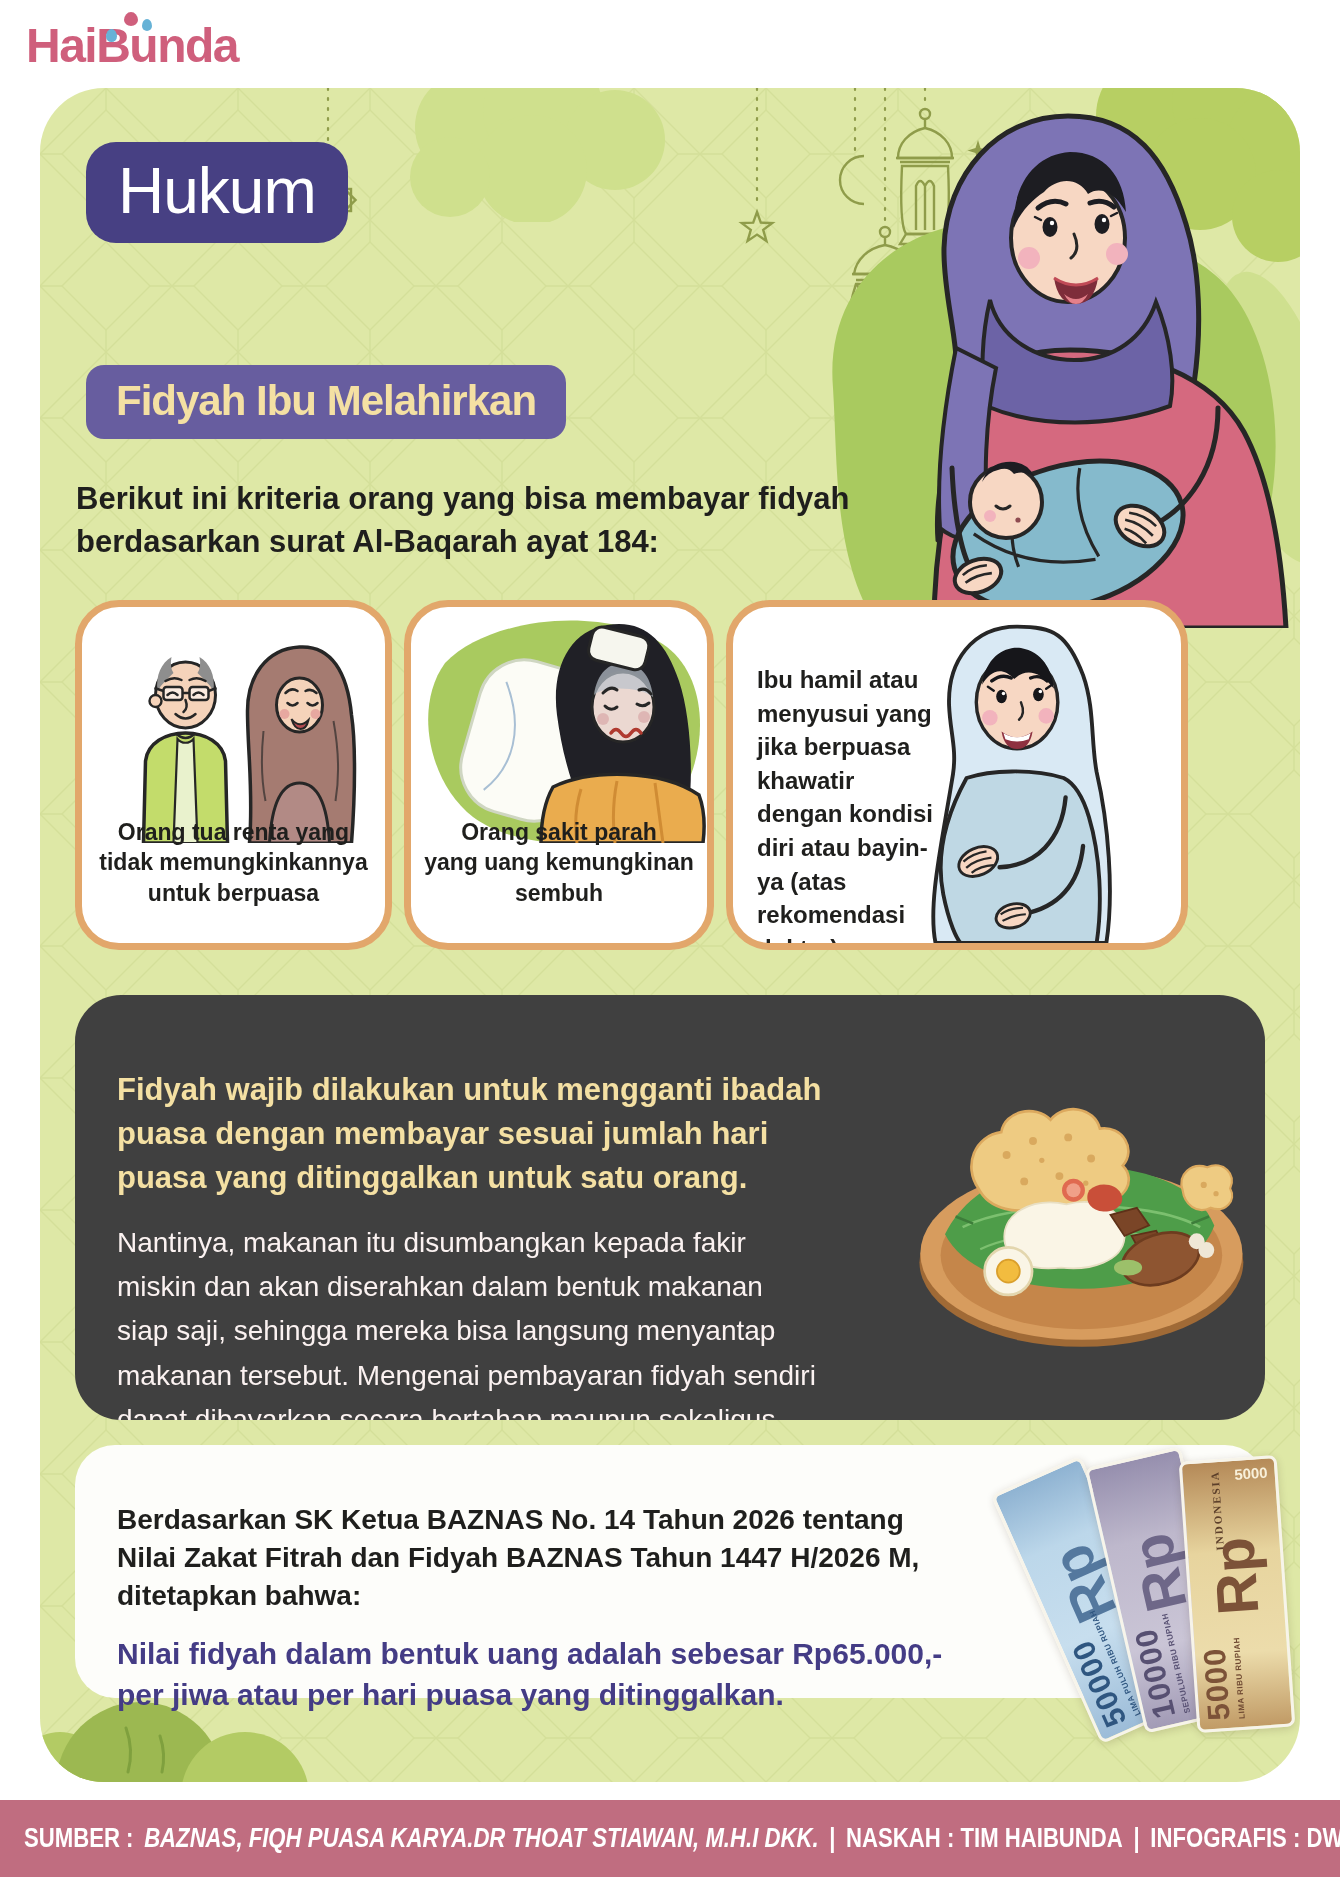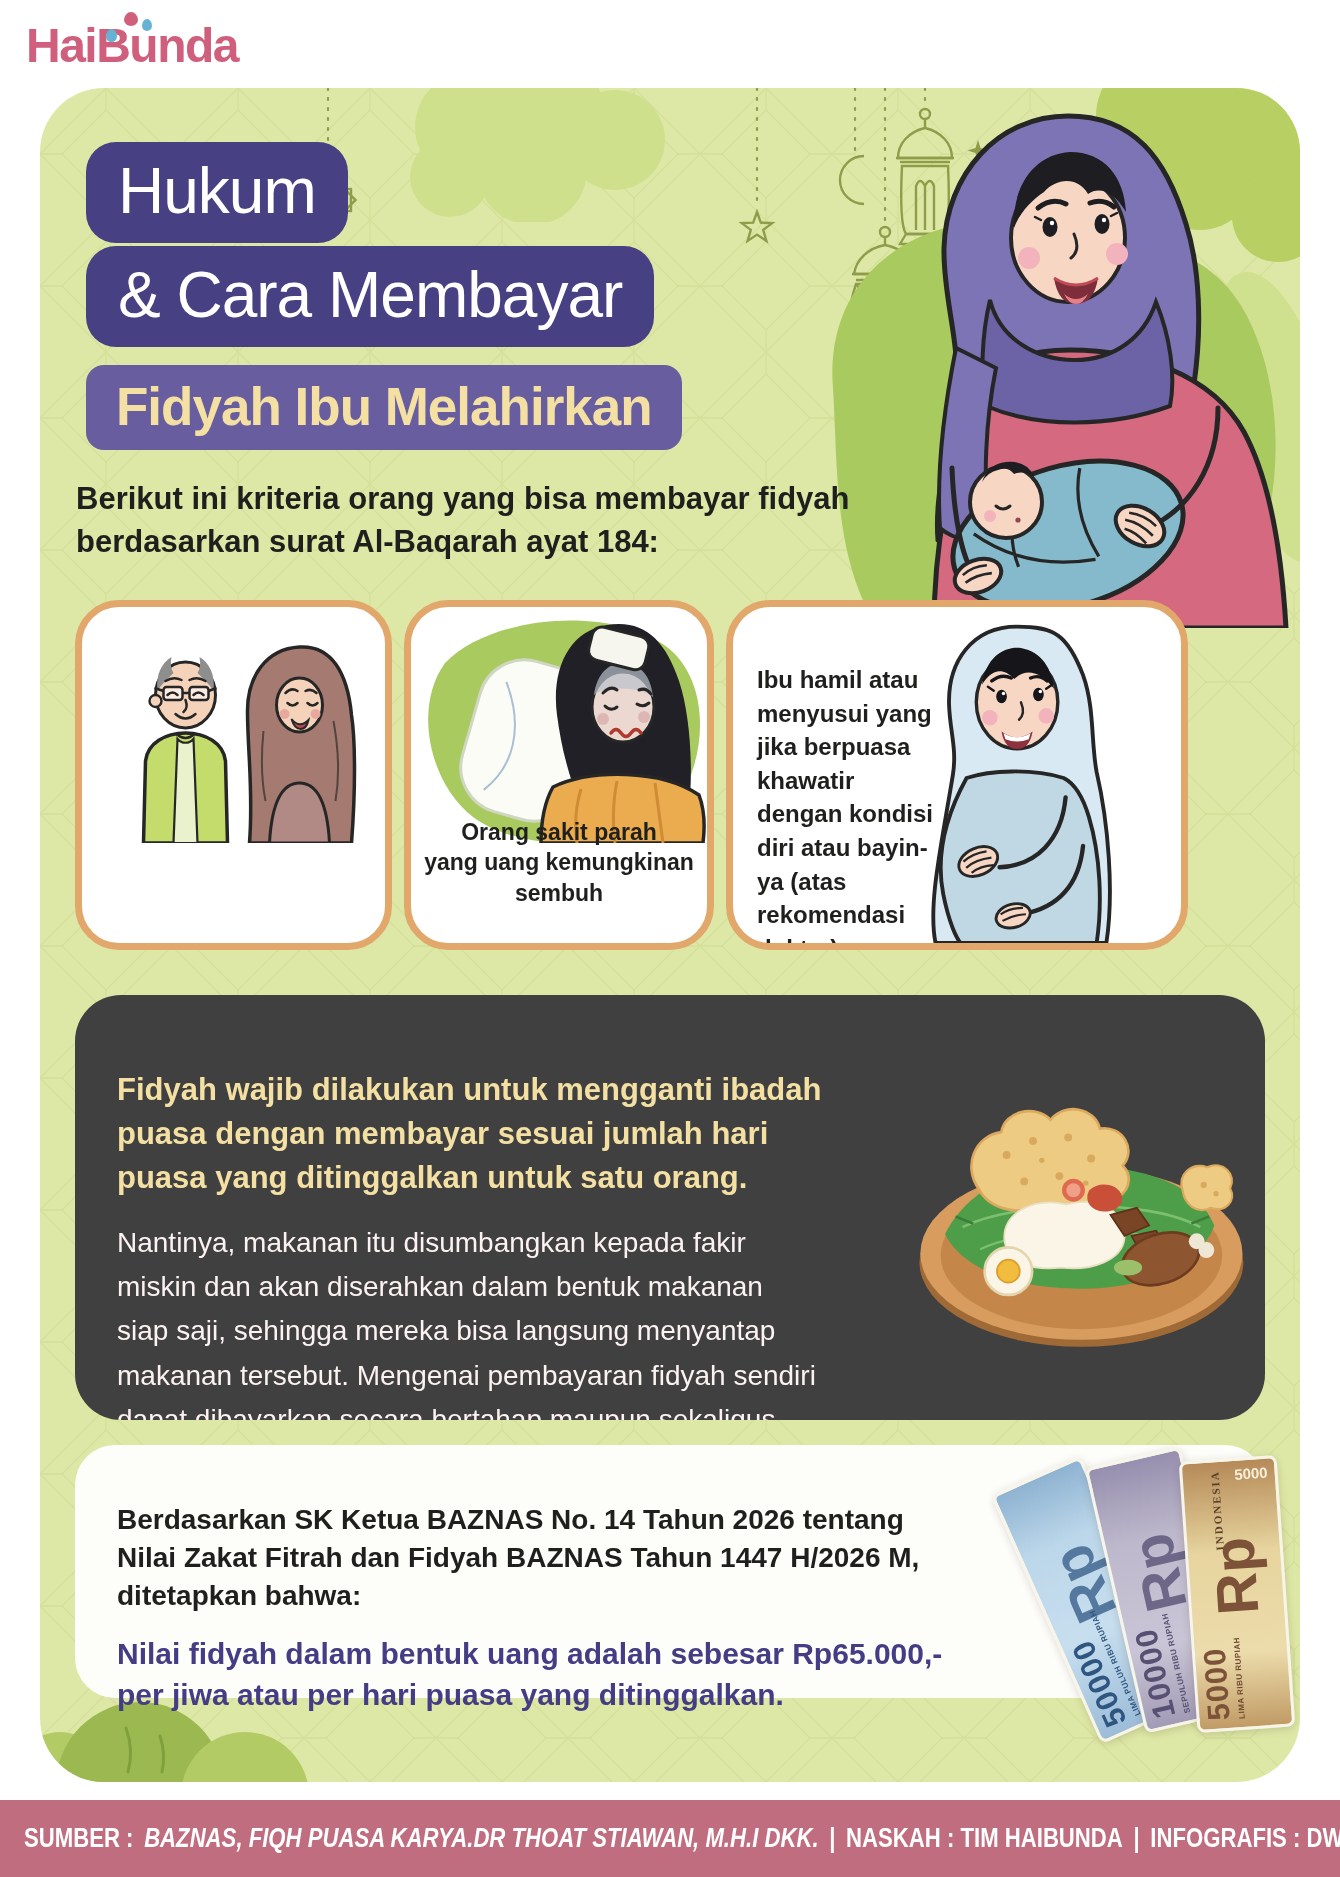--- a/index.html
+++ b/index.html
@@ -23,21 +23,21 @@
   .bushes{position:absolute;left:-10px;top:1540px;width:400px;height:154px;pointer-events:none;}
   .hero{position:absolute;left:698px;top:0;width:565px;height:540px;z-index:1;}
 
   
   .title-blob{position:absolute;left:46px;background:#474083;color:#ffffff;font-weight:400;
               font-size:64px;line-height:1;padding:17px 32px 20px;border-radius:30px;z-index:3;
               letter-spacing:-1px;}
   .t1{top:54px;}
   .t2{top:158px;}
   .badge{position:absolute;left:46px;top:277px;background:#675d9f;color:#f4e0a3;font-weight:800;
-         font-size:53px;line-height:1;padding:15px 30px 17px;border-radius:18px;z-index:3;letter-spacing:-1px;text-align:right;}
+         font-size:42px;line-height:1;padding:15px 30px 17px;border-radius:18px;z-index:3;letter-spacing:-1px;text-align:right;}
   .intro{position:absolute;left:36px;top:390px;font-weight:800;font-size:31px;line-height:1.38;
          color:#1f1f1d;white-space:pre-line;z-index:3;}
 
   
   .card{position:absolute;top:512px;height:350px;background:#ffffff;border:7px solid #e2a76b;
         border-radius:44px;box-sizing:border-box;z-index:2;overflow:hidden;}
   .card1{left:35px;width:317px;}
   .card2{left:364px;width:310px;}
   .card3{left:686px;width:462px;}
   .card .illu{position:absolute;left:0;top:4px;width:100%;height:232px;}
@@ -239,21 +239,20 @@
         <path d="M386,432 q14,-6 30,-2 M386,440 q14,-5 32,0 M390,448 q12,-3 26,2" stroke="#262626" stroke-width="2.6" fill="none"></path>
       </g>
       <path d="M214,380 C216,430 224,470 236,486" stroke="#262626" stroke-width="5" fill="none" stroke-linecap="round"></path>
       <g transform="rotate(-20 240 488)">
         <ellipse cx="240" cy="488" rx="24" ry="16" fill="#f7d7c3" stroke="#262626" stroke-width="4"></ellipse>
         <path d="M226,482 q12,-5 26,-1 M226,490 q13,-4 28,0" stroke="#262626" stroke-width="2.6" fill="none"></path>
       </g>
     </svg>
 
     <div class="title-blob t1">Hukum</div>
-    <div class="title-blob t2">&amp; Cara Membayar</div>
     <div class="badge">Fidyah Ibu Melahirkan</div>
     <div class="intro">Berikut ini kriteria orang yang bisa membayar fidyah
 berdasarkan surat Al-Baqarah ayat 184:</div>
 
     <div class="card card1">
       <svg class="illu" viewBox="0 0 300 232" preserveAspectRatio="xMidYMax meet" xmlns="http://www.w3.org/2000/svg">
         <path d="M60,232 L62,150 C64,132 82,122 102,122 C122,122 140,132 142,150 L144,232 Z" fill="#c3dc6b" stroke="#262626" stroke-width="3.5"></path>
         <path d="M94,128 L90,232 L114,232 L110,128 C106,133 98,133 94,128 Z" fill="#e9f2cd" stroke="#262626" stroke-width="2.2"></path>
         <path d="M92,122 q10,10 20,0" stroke="#262626" stroke-width="2.5" fill="none"></path>
         <ellipse cx="102" cy="84" rx="30" ry="33" fill="#f5d3ba" stroke="#262626" stroke-width="3"></ellipse>
@@ -276,20 +275,23 @@
         <path d="M180,120 q-4,40 2,70 M250,110 q8,44 2,80" stroke="#262626" stroke-width="2" fill="none" opacity=".65"></path>
         <ellipse cx="216" cy="94" rx="23" ry="27" fill="#f5d3ba" stroke="#262626" stroke-width="3"></ellipse>
         <g stroke="#262626" stroke-width="2.5" fill="none" stroke-linecap="round">
           <path d="M202,82 q6,-6 12,-2 M222,80 q6,-3 11,2"></path>
           <path d="M204,92 q5,5 10,0 M224,92 q5,5 10,0"></path>
         </g>
         <circle cx="201" cy="103" r="5" fill="#e7a8a0"></circle>
           <circle cx="232" cy="103" r="5" fill="#e7a8a0"></circle>
         <path d="M208,108 q8,10 17,1 q-2,9 -8,9 q-6,0 -9,-10 Z" fill="#b24a50" stroke="#262626" stroke-width="2"></path>
       </svg>
+      <p class="caption">Orang tua renta yang
+tidak memungkinkannya
+untuk berpuasa</p>
     </div>
 
     <div class="card card2">
       <svg class="illu" viewBox="0 0 296 232" preserveAspectRatio="xMidYMax meet" xmlns="http://www.w3.org/2000/svg">
         <path fill="#a9ca5f" d="M34,52 C80,4 200,-6 256,36 C300,70 298,150 262,196 C220,244 110,242 62,206 C18,172 2,96 34,52 Z"></path>
         <g transform="rotate(16 120 130)">
           <rect x="58" y="52" width="120" height="156" rx="46" fill="#fcfcf6" stroke="#cfd6c2" stroke-width="3"></rect>
           <path d="M80,80 C110,120 110,160 88,190" stroke="#a8bfd4" stroke-width="2" fill="none"></path>
         </g>
         <path fill="#202026" d="M196,14 C158,20 140,58 146,104 C152,150 166,196 190,232 L272,232 C284,186 282,112 268,70 C254,28 232,8 196,14 Z"></path>

